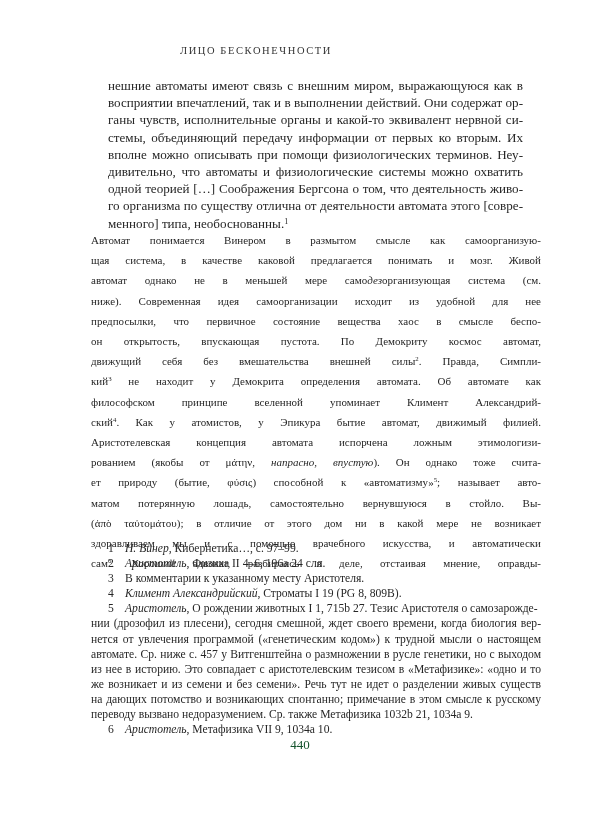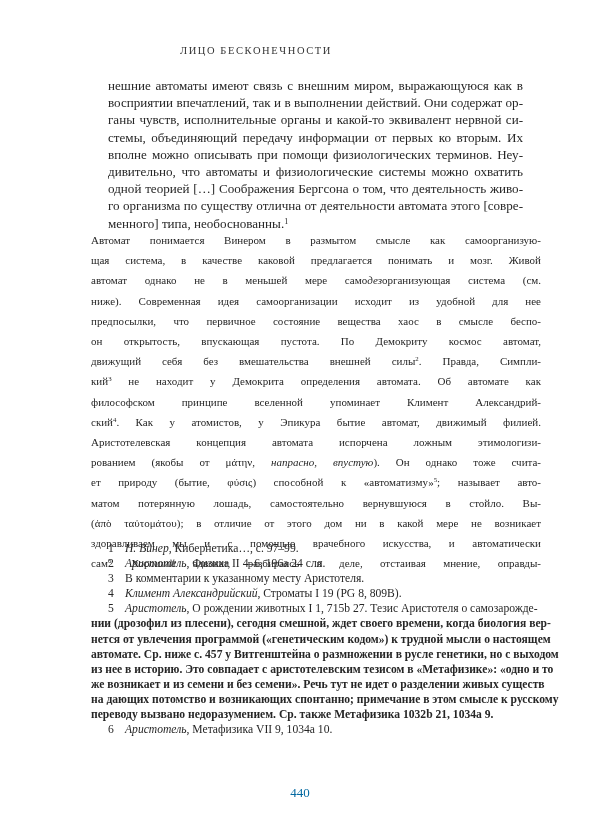--- a/index.html
+++ b/index.html
@@ -24,25 +24,25 @@
     }
     .line { display: block; white-space: nowrap; text-align-last: justify; }
     .line.last { text-align-last: left; }
     .footnotes {
       position: absolute; top: 541px; left: 91px; width: 450px;
       font-size: 11.6px; line-height: 15.1px;
     }
     .fn { display: block; white-space: nowrap; }
     .fn-start { padding-left: 17px; }
     .fn-num { display: inline-block; width: 17px; }
-    .fn-cont { text-align-last: justify; text-align: justify; font-weight: bold; }
+    .fn-cont { text-align-last: justify; text-align: justify; }
     .fn-cont.last { text-align-last: left; }
     .page-num {
       position: absolute; top: 737px; left: 0; width: 600px;
-      text-align: center; font-size: 13px; color: #0369a1; margin-top: 48px;
+      text-align: center; font-size: 13px; color: #14532d;
     }
     i { font-style: italic; }
     sup { font-size: 0.62em; line-height: 0; vertical-align: 0.55em; }
   </style>
 </head>
 <body>
 
 <div class="running-head">ЛИЦО БЕСКОНЕЧНОСТИ</div>
 
 <div class="quote">

